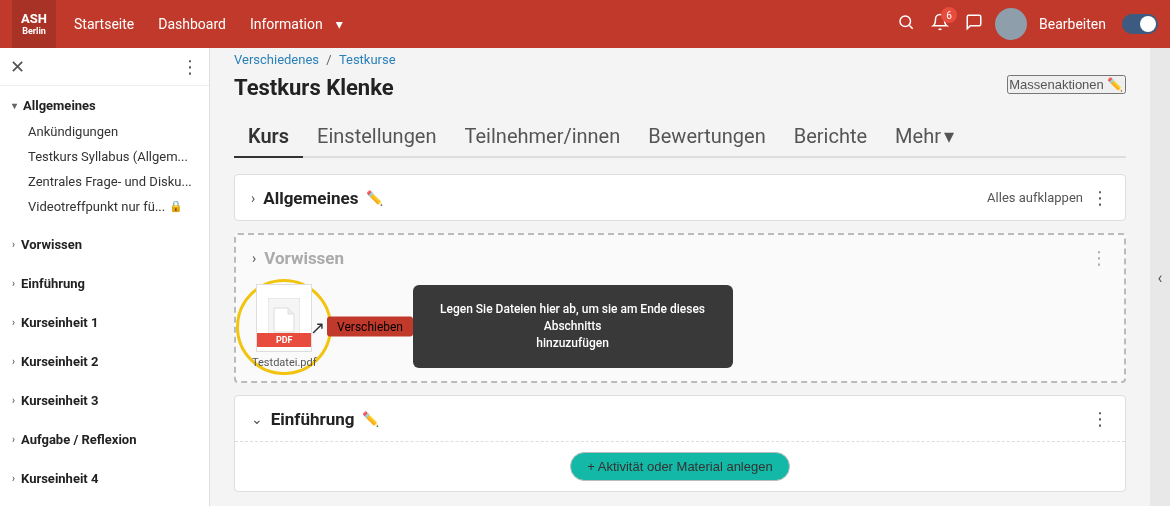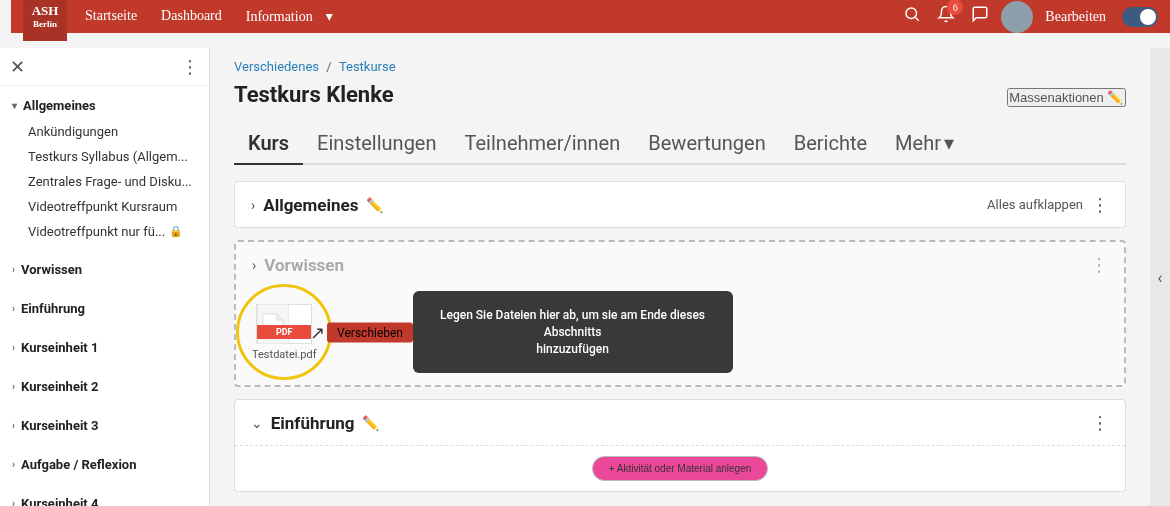--- a/index.html
+++ b/index.html
@@ -1,21 +1,21 @@
 <!DOCTYPE html>
 <html><head>
   <meta charset="utf-8">
   <style>
     * { box-sizing: border-box; margin: 0; padding: 0; }
     body { font-family: -apple-system, BlinkMacSystemFont, 'Segoe UI', Roboto, sans-serif; font-size: 14px; background: #f4f4f4; overflow: hidden; }
 
     
     .top-nav {
-      display: flex; align-items: center; background: #c0392b; height: 33px;
-      padding: 0 12px; position: fixed; top: 0; left: 11px; right: 0; z-index: 100; font-family: Liberation Serif, serif;
+      display: flex; align-items: center; background: #c0392b; height: 48px;
+      padding: 0 12px; position: fixed; top: 0; left: 0; right: 0; z-index: 100;
     }
     .logo-box {
       background: #a93226; width: 44px; height: 48px; display: flex; flex-direction: column;
       align-items: center; justify-content: center; color: white; font-size: 9px;
       font-weight: bold; line-height: 1.2; margin-right: 8px;
     }
     .logo-box .ash { font-size: 13px; }
     .nav-links { display: flex; gap: 4px; }
     .nav-link { color: white; text-decoration: none; padding: 4px 10px; font-size: 14px; cursor: pointer; }
     .nav-link-dropdown { display: flex; align-items: center; gap: 13px; }
@@ -50,29 +50,29 @@
       font-weight: bold; font-size: 13px; cursor: pointer; color: #222;
     }
     .sidebar-section-title .arrow { font-size: 10px; color: #666; }
     .sidebar-item {
       padding: 5px 12px 5px 28px; font-size: 13px; color: #333;
       cursor: pointer; display: flex; align-items: center; gap: 4px;
     }
     .sidebar-item .lock-icon { font-size: 11px; color: #888; }
 
     
-    .main-content { flex: 1; overflow-y: auto; background: #f4f4f4; padding: 11px 24px; }
+    .main-content { flex: 1; overflow-y: auto; background: #f4f4f4; padding: 4px 24px; }
 
     
     .breadcrumb { font-size: 13px; color: #666; margin-bottom: 8px; }
     .breadcrumb a { color: #2980b9; text-decoration: none; }
     .breadcrumb span { margin: 0 4px; }
 
     
-    .page-title-row { display: flex; align-items: flex-end; justify-content: space-between; margin-bottom: 16px; }
+    .page-title-row { display: flex; align-items: flex-start; justify-content: space-between; margin-bottom: 16px; }
     .page-title { font-size: 22px; font-weight: bold; color: #222; }
     .massenaktionen-btn { color: #555; font-size: 13px; cursor: pointer; display: flex; align-items: center; gap: 4px; }
 
     
     .tabs { display: flex; gap: 0; border-bottom: 2px solid #ddd; margin-bottom: 16px; }
     .tab { padding: 8px 14px; font-size: 20px; cursor: pointer; color: #555; border-bottom: 2px solid transparent; margin-bottom: -2px; }
     .tab.active { color: #333; border-bottom: 2px solid #333; font-weight: 600; }
     .tab-dropdown { display: flex; align-items: center; gap: 3px; }
 
     
@@ -101,22 +101,22 @@
       display: flex; align-items: center; justify-content: space-between;
       padding: 12px 16px 4px 16px;
     }
     .drag-drop-title-row { display: flex; align-items: center; gap: 8px; }
     .drag-drop-title { font-size: 17px; font-weight: bold; color: #aaa; }
     .drag-drop-body { display: flex; align-items: center; padding: 12px 16px; gap: 16px; }
 
     
     .pdf-item { display: flex; flex-direction: column; align-items: center; cursor: grab; position: relative; }
     .pdf-icon-wrap {
-      width: 56px; height: 40px; background: white; border: 1px solid #ddd;
-      border-radius: 0; display: flex; align-items: center; justify-content: flex-start;
+      width: 56px; height: 68px; background: white; border: 1px solid #ddd;
+      border-radius: 0; display: flex; align-items: center; justify-content: center;
       position: relative;
     }
     .pdf-label-bar { background: #e74c3c; color: white; font-size: 9px; font-weight: bold;
       padding: 2px 4px; position: absolute; bottom: 4px; left: 0; right: 0; text-align: center; }
     .pdf-filename { font-size: 11px; color: #555; margin-top: 4px; text-align: center; max-width: 70px; }
 
     
     .tooltip-box {
       background: rgba(40,40,40,0.92); color: white; font-size: 12px; font-weight: 500;
       padding: 16px 24px; border-radius: 6px; max-width: 320px; text-align: center;
@@ -127,21 +127,21 @@
     .einfuhrung-section { background: white; border-radius: 4px; border: 1px solid #ddd; margin-bottom: 12px; }
     .einfuhrung-header {
       display: flex; align-items: center; justify-content: space-between;
       padding: 12px 16px;
     }
     .add-activity-row {
       display: flex; justify-content: center; padding: 10px;
       border-top: 1px dashed #ddd;
     }
     .add-activity-btn {
-      background: #ec4899; border: 1px solid #bbb; color: #333; font-size: 10px;
+      background: #14b8a6; border: 1px solid #bbb; color: #333; font-size: 13px;
       padding: 6px 16px; border-radius: 20px; cursor: pointer;
       display: flex; align-items: center; gap: 4px;
     }
 
     
     .right-collapse {
       width: 20px; background: #e8e8e8; display: flex; align-items: center; justify-content: center;
       cursor: pointer; font-size: 16px; color: #555; flex-shrink: 0;
     }
   </style>
@@ -205,23 +205,20 @@
       <div class="sidebar-item">
         <span>Ankündigungen</span>
       </div>
       <div class="sidebar-item">
         <span>Testkurs Syllabus (Allgem...</span>
       </div>
       <div class="sidebar-item">
         <span>Zentrales Frage- und Disku...</span>
       </div>
       <div class="sidebar-item">
-        <span>Videotreffpunkt Kursraum</span>
-      </div>
-      <div class="sidebar-item">
         <span>Videotreffpunkt nur fü...</span>
         <span class="lock-icon">🔒</span>
       </div>
     </div>
 
     <div class="sidebar-section">
       <div class="sidebar-section-title">
         <span class="arrow">›</span>
         <span>Vorwissen</span>
       </div>

